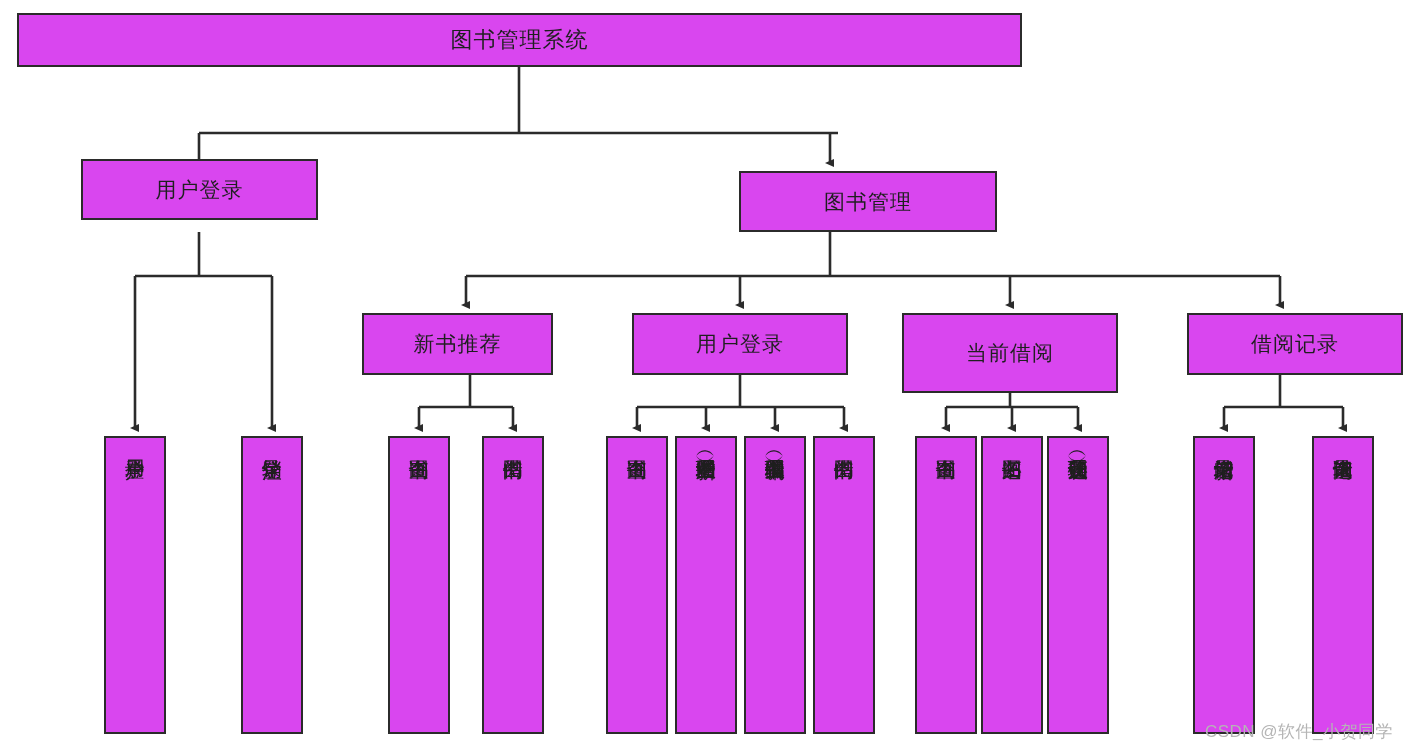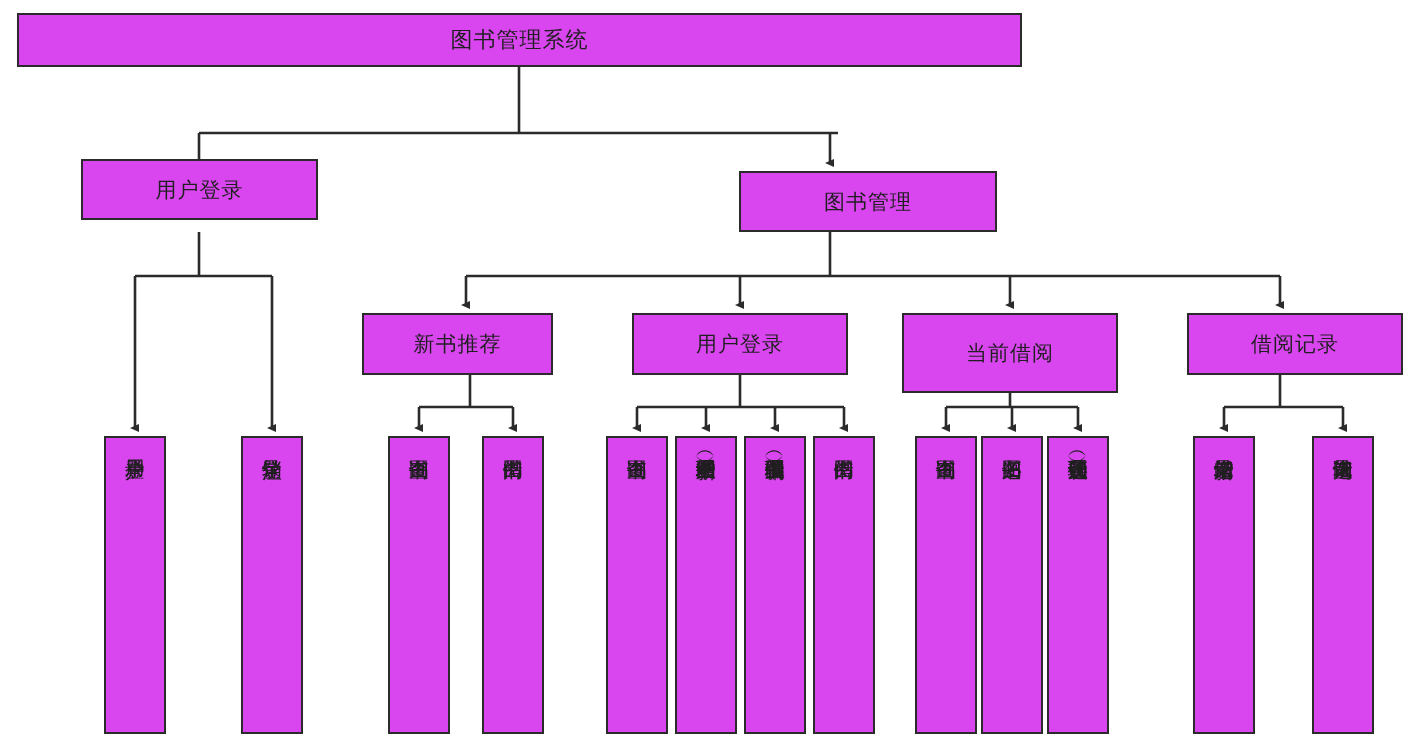--- a/index.html
+++ b/index.html
@@ -183,13 +183,14 @@
         <span class="vtext">确认归还（管理员）</span>
       </div>
       <div class="node leaf" style="left: 1193px; top: 436px; width: 62px; height: 298px;">
         <span class="vtext">新增借阅记录</span>
       </div>
       <div class="node leaf" style="left: 1312px; top: 436px; width: 62px; height: 298px;">
         <span class="vtext">查询借阅记录</span>
       </div>
     </div>
 
+  <div class="watermark">CSDN @软件_小贺同学</div>
 </div>
 
 </body></html>

